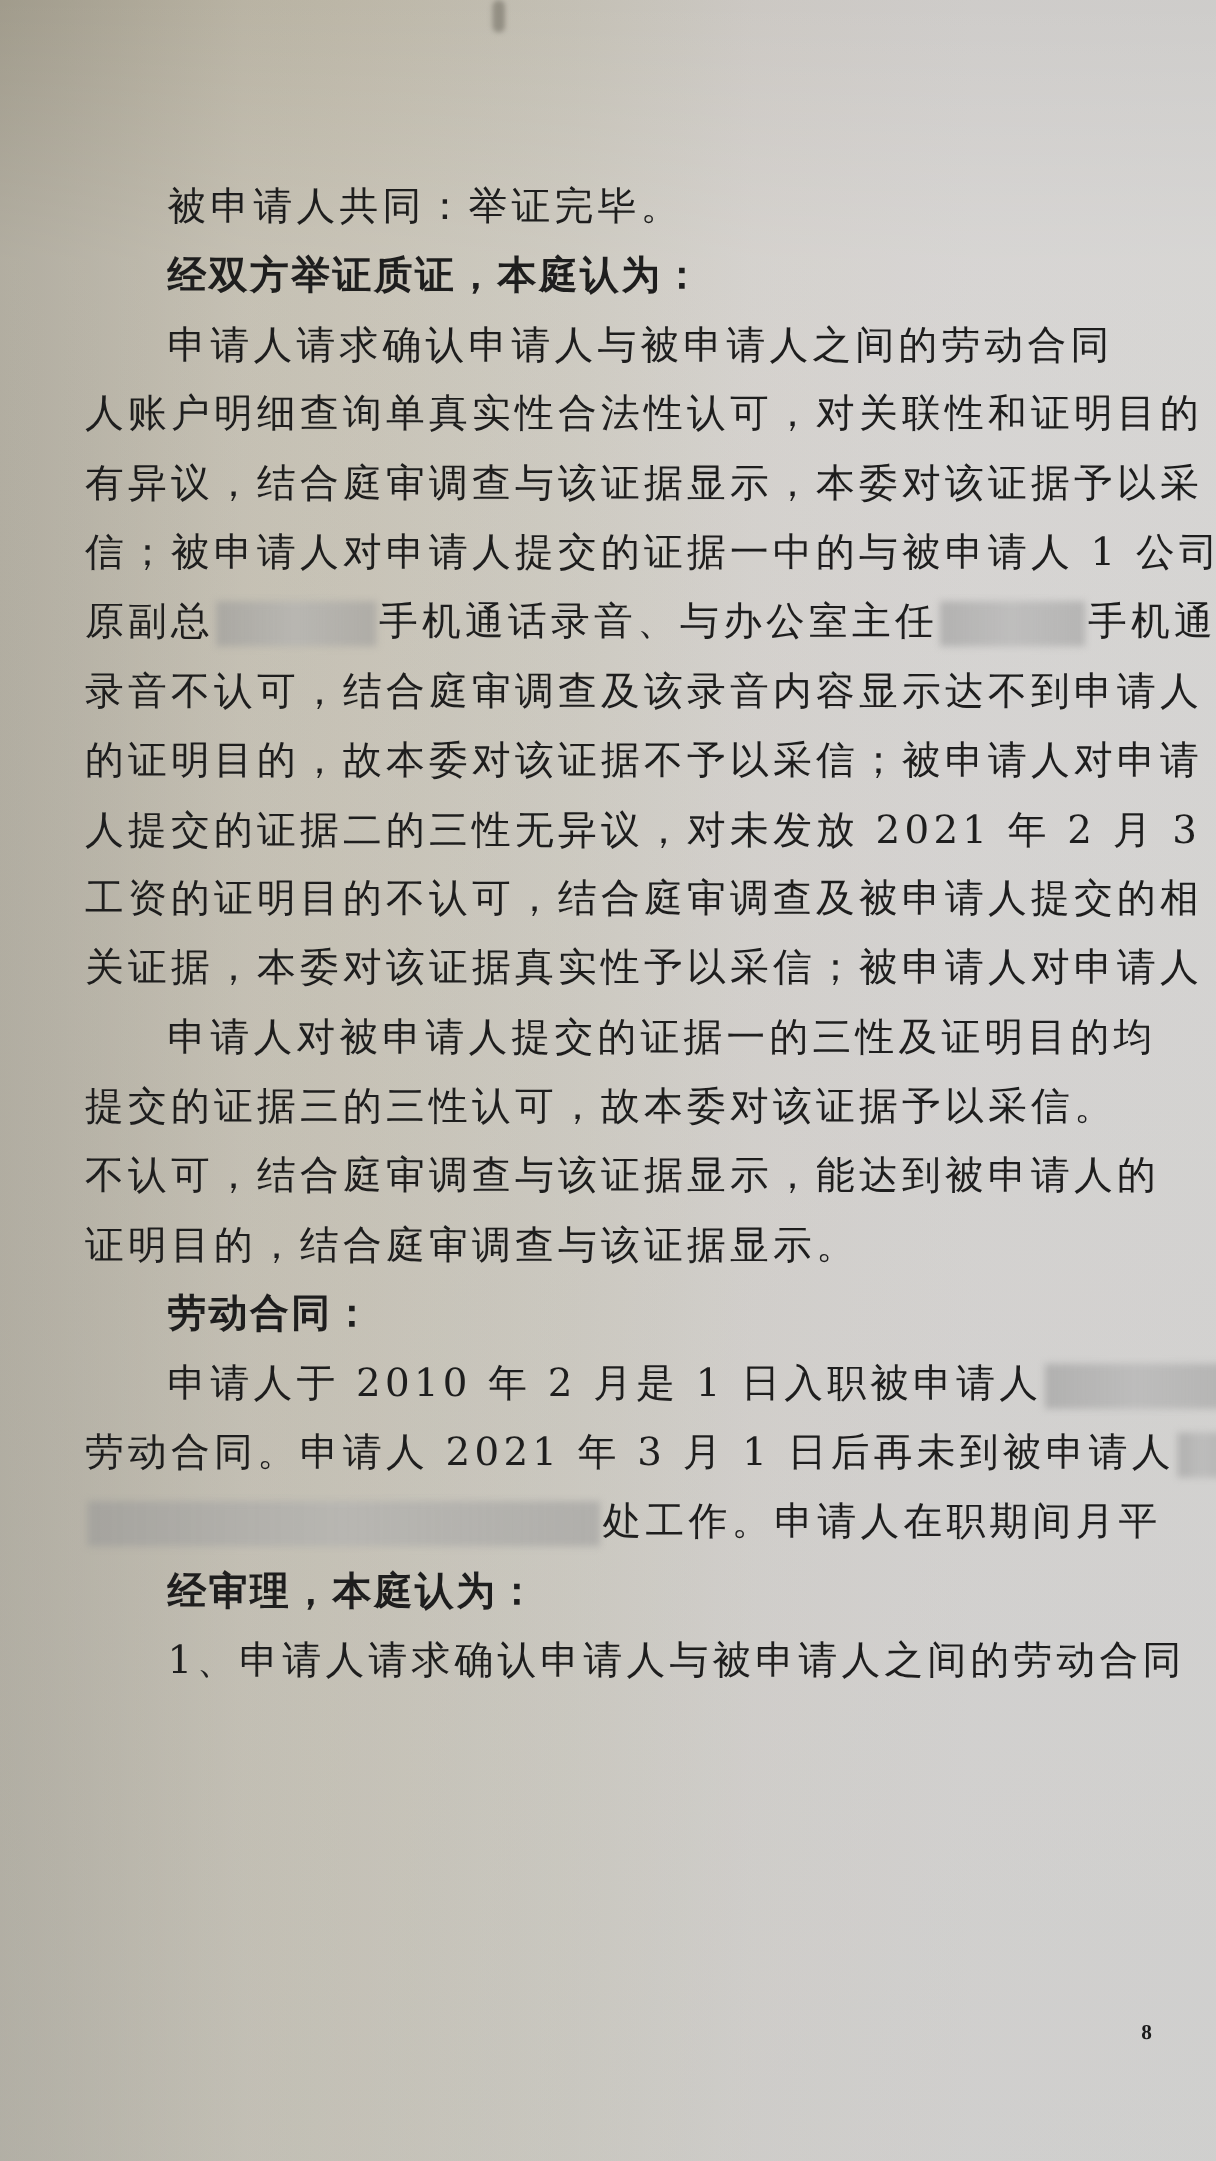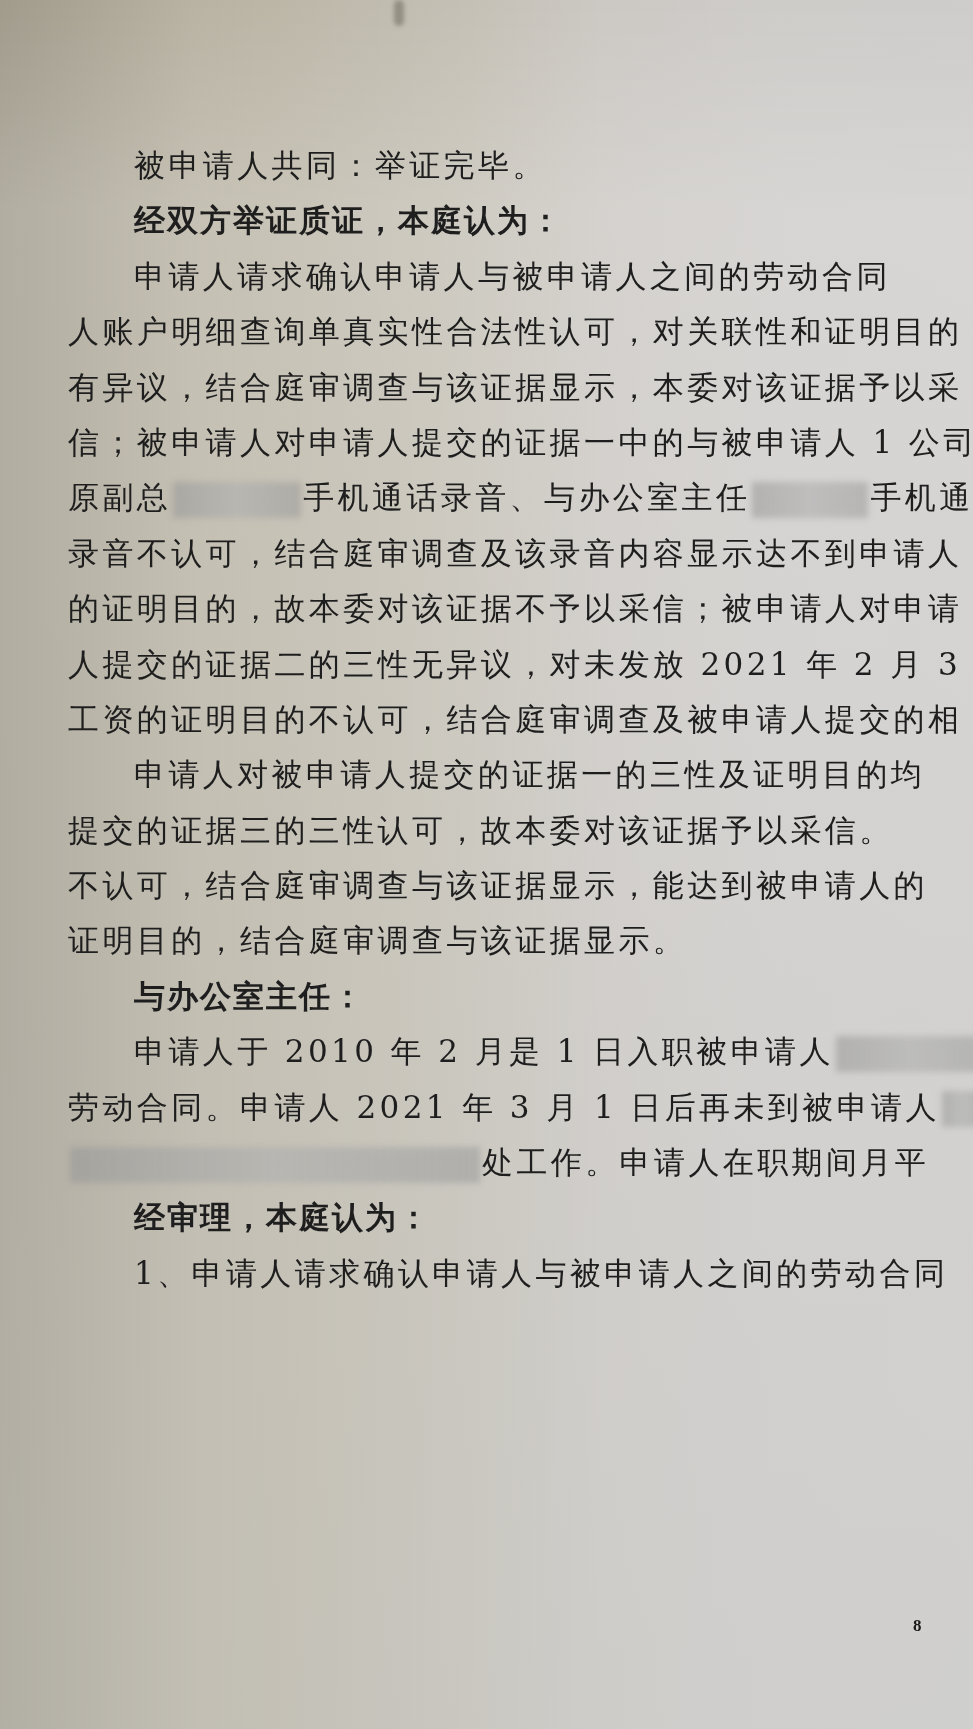--- a/index.html
+++ b/index.html
@@ -74,25 +74,26 @@
     <div class="line">人账户明细查询单真实性合法性认可，对关联性和证明目的</div>
     <div class="line">有异议，结合庭审调查与该证据显示，本委对该证据予以采</div>
     <div class="line">信；被申请人对申请人提交的证据一中的与被申请人 1 公司</div>
     <div class="line">
       <span>原副总</span><span class="redact" style="width:128px"></span><span>手机通话录音、与办公室主任</span><span class="redact" style="width:116px"></span><span>手机通话</span>
     </div>
     <div class="line">录音不认可，结合庭审调查及该录音内容显示达不到申请人</div>
     <div class="line">的证明目的，故本委对该证据不予以采信；被申请人对申请</div>
     <div class="line">人提交的证据二的三性无异议，对未发放 2021 年 2 月 3 月</div>
     <div class="line">工资的证明目的不认可，结合庭审调查及被申请人提交的相</div>
+    <div class="line">关证据，本委对该证据真实性予以采信；被申请人对申请人</div>
     <div class="line indent">申请人对被申请人提交的证据一的三性及证明目的均</div>
     <div class="line">提交的证据三的三性认可，故本委对该证据予以采信。</div>
     <div class="line">不认可，结合庭审调查与该证据显示，能达到被申请人的</div>
     <div class="line">证明目的，结合庭审调查与该证据显示。</div>
-    <div class="line indent bold">与办公室主任：</div>
+    <div class="line indent bold">劳动合同：</div>
     <div class="line indent">
       <span>申请人于 2010 年 2 月是 1 日入职被申请人</span><span class="redact" style="width:150px"></span>
     </div>
     <div class="line">
       <span>劳动合同。申请人 2021 年 3 月 1 日后再未到被申请人</span><span class="redact" style="width:40px"></span>
     </div>
     <div class="line">
       <span class="redact" style="width:410px"></span><span>处工作。申请人在职期间月平</span>
     </div>
     <div class="line indent bold">经审理，本庭认为：</div>

